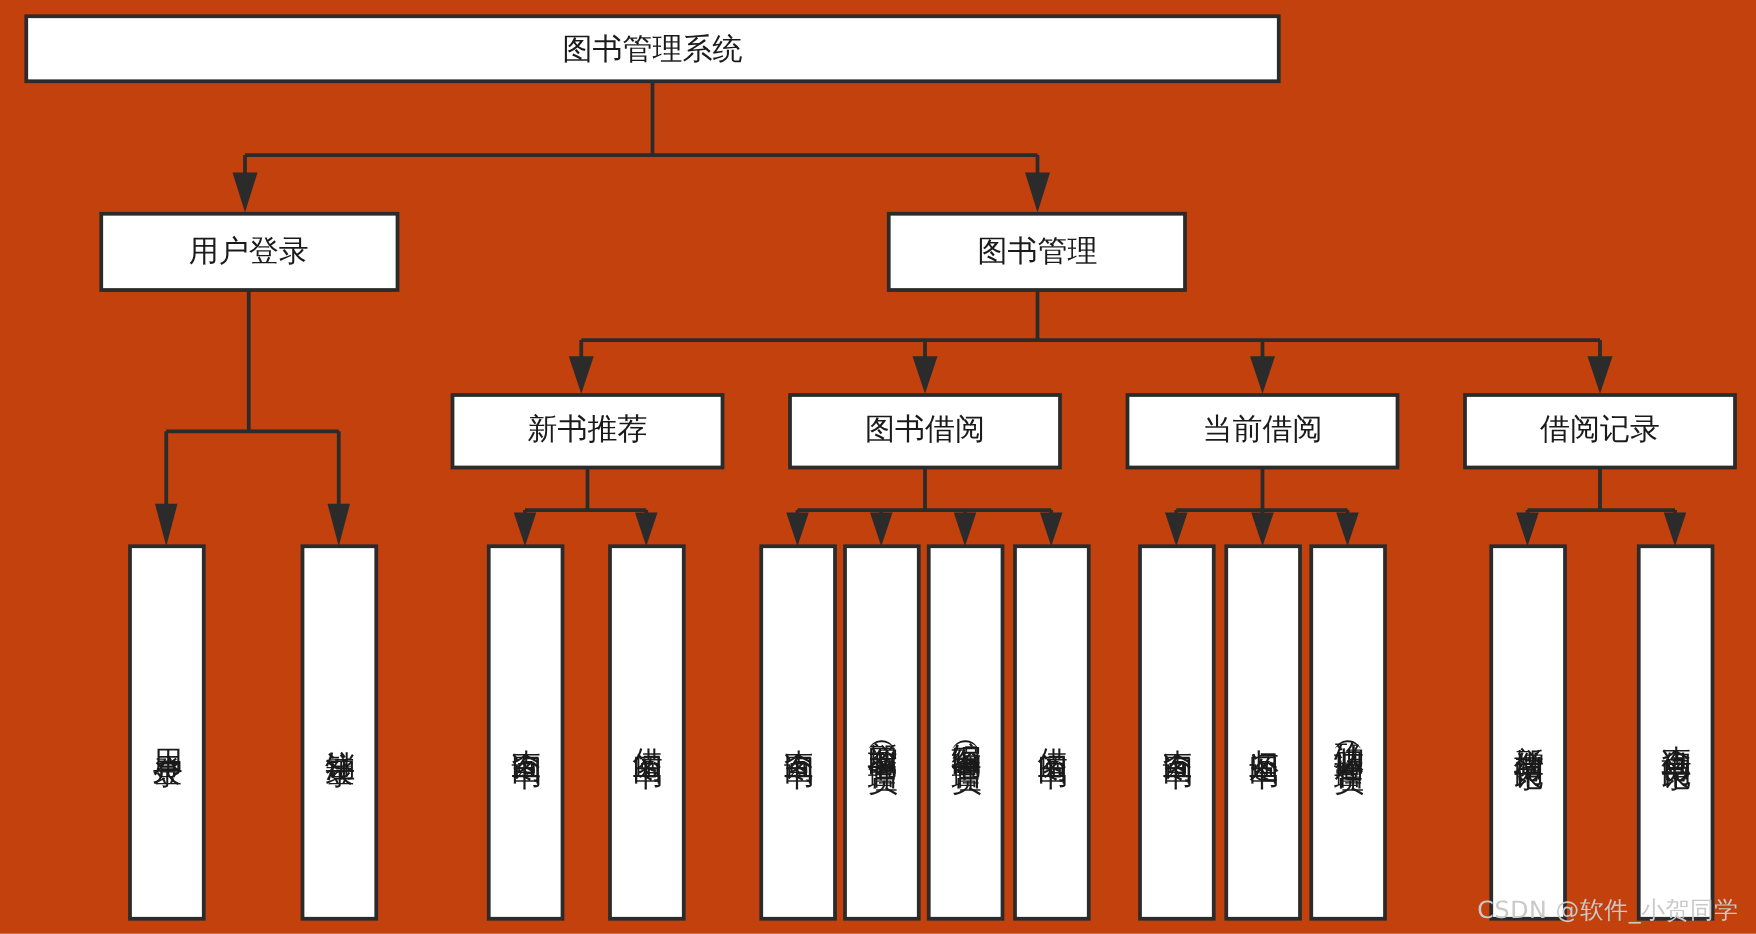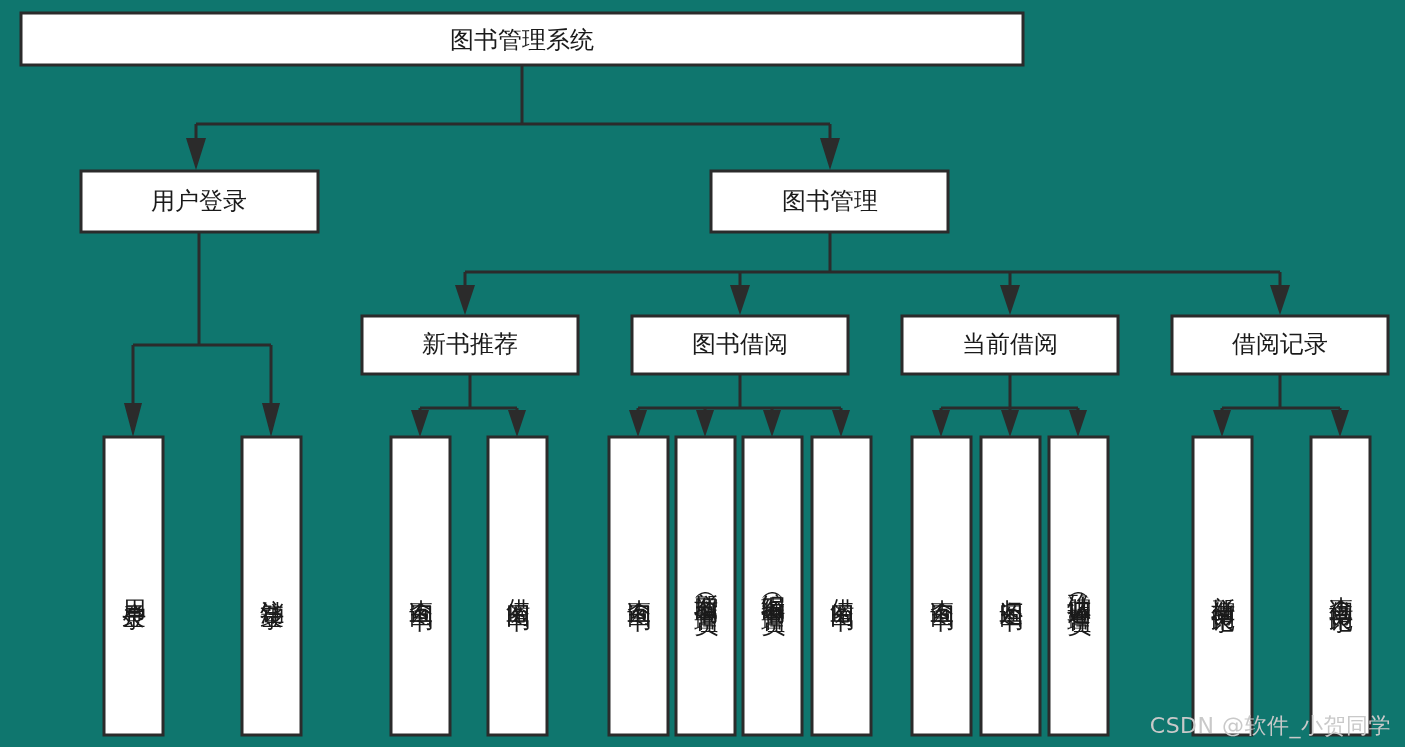--- a/index.html
+++ b/index.html
@@ -11,21 +11,21 @@
   body {
     width: 1405px;
     height: 747px;
     font-family: "DejaVu Sans", "Liberation Sans", sans-serif;
     overflow: hidden;
   }
   #diagram-root {
     position: relative;
     width: 1405px;
     height: 747px;
-    background: #0f766e;
+    background: #c2410c;
   }
   svg.diagram-canvas {
     position: absolute;
     left: 0;
     top: 0;
     width: 1405px;
     height: 747px;
     display: block;
   }
   .node-box {
@@ -71,21 +71,21 @@
     color: #1a1a1a;
     letter-spacing: 3px;
     white-space: nowrap;
     text-align: center;
   }
   .watermark {
     position: absolute;
     right: 14px;
     bottom: 6px;
     font-family: "DejaVu Sans", "Liberation Sans", sans-serif;
-    font-size: 22px;
+    font-size: 19px;
     color: #c9c9c9;
     letter-spacing: 0.5px;
     user-select: none;
   }
 </style>
 </head>
 <body>
 
 <div id="diagram-root">
 

